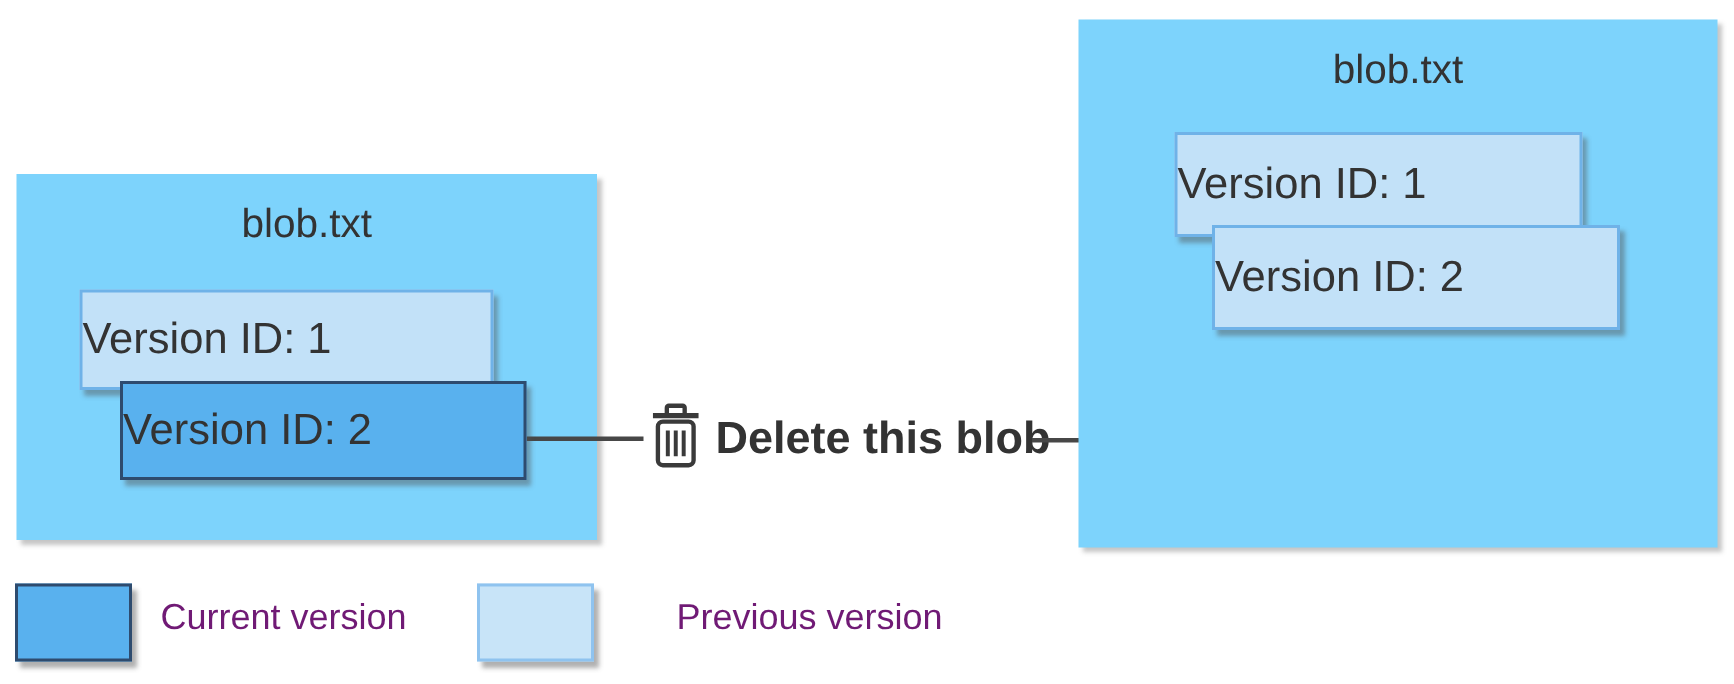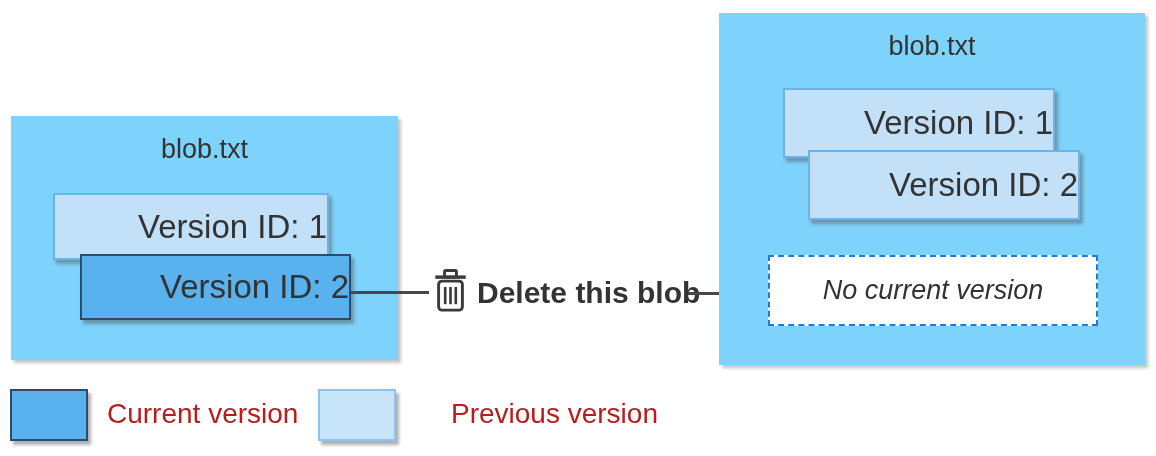--- a/index.html
+++ b/index.html
@@ -24,22 +24,22 @@
     left: 0; right: 0;
     top: 18px;
     text-align: center;
     font-size: 27px;
     color: #333333;
   }
   .vbox {
     position: absolute;
     display: flex;
     align-items: center;
-    justify-content: flex-end;
-    font-size: 33px;
+    justify-content: flex-start;
+    font-size: 29px;
     color: #333333;
     box-shadow: 3px 4px 3px rgba(80,80,80,0.45);
   }
   .vbox.prev {
     background: #C2E1F8;
     border: 2px solid #6FB2E8;
   }
   .vbox.curr {
     background: #59B1EE;
     border: 2px solid #2E4B6E;
@@ -102,22 +102,22 @@
     border: 2px solid #2E4B6E;
   }
   .swatch.prev {
     left: 318px; top: 389px;
     background: #C8E4F8;
     border: 2px solid #8FC3EF;
   }
   .legend-label {
     position: absolute;
     top: 398px;
-    font-size: 28px;
-    color: #b91c1c;
+    font-size: 24px;
+    color: #701a75;
     white-space: nowrap;
   }
   .legend-label.curr { left: 107px; }
   .legend-label.prev { left: 419px; margin-left: 32px; }
 </style>
 </head>
 <body>
 
 <div class="canvas">
 
@@ -148,23 +148,20 @@
   <div class="arrowhead"></div>
 
   <section class="panel panel-right">
     <div class="panel-title">blob.txt</div>
     <div class="vbox prev right-v1">
       <span>Version ID: 1</span>
     </div>
     <div class="vbox prev right-v2">
       <span>Version ID: 2</span>
     </div>
-    <div class="dashed-slot">
-      <span>No current version</span>
-    </div>
   </section>
 
   <div class="legend">
     <div class="swatch curr"></div>
     <div class="legend-label curr">Current version</div>
     <div class="swatch prev"></div>
     <div class="legend-label prev">Previous version</div>
   </div>
 
 </div>

